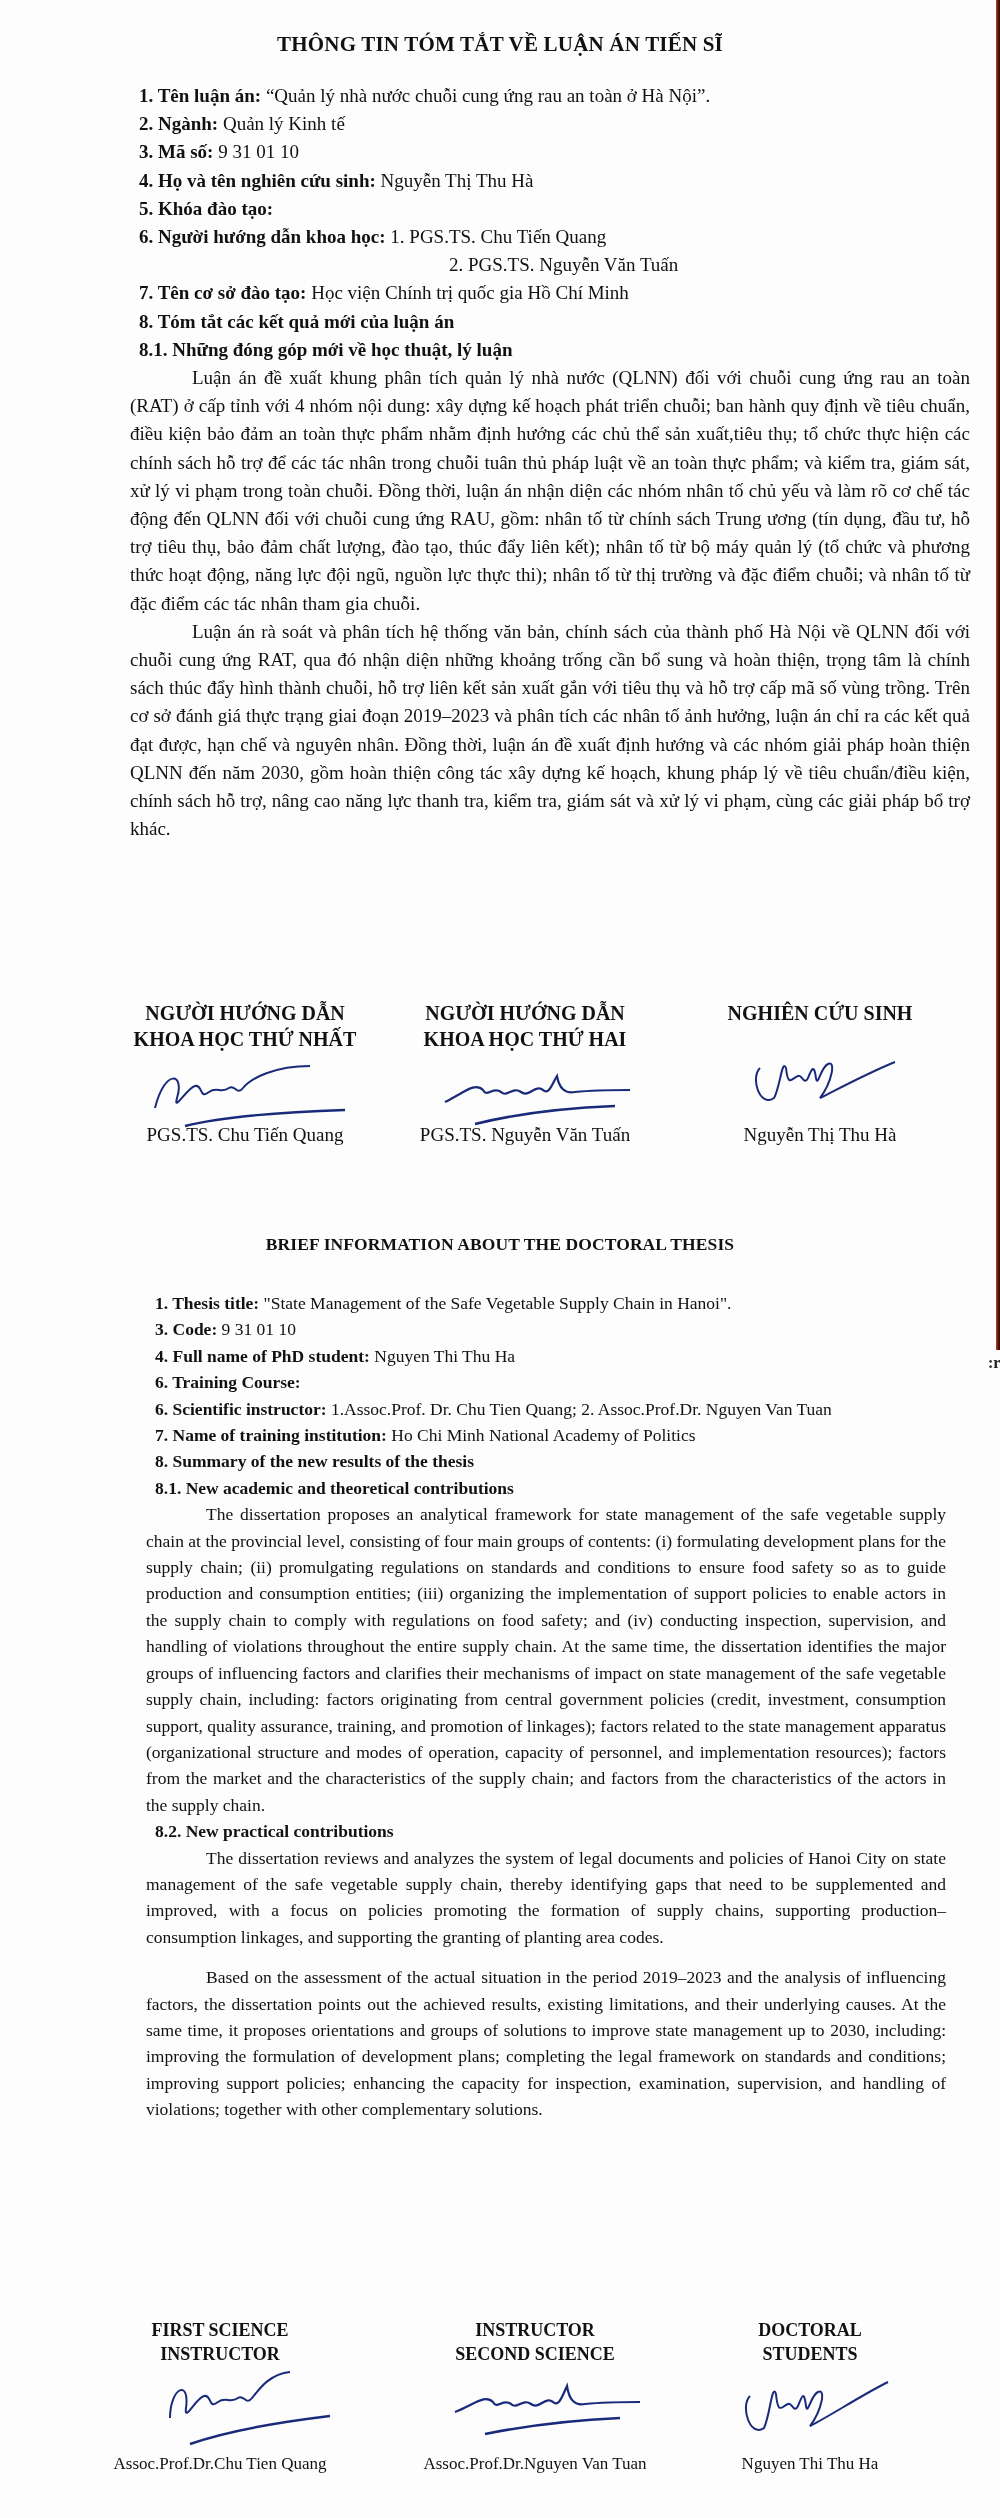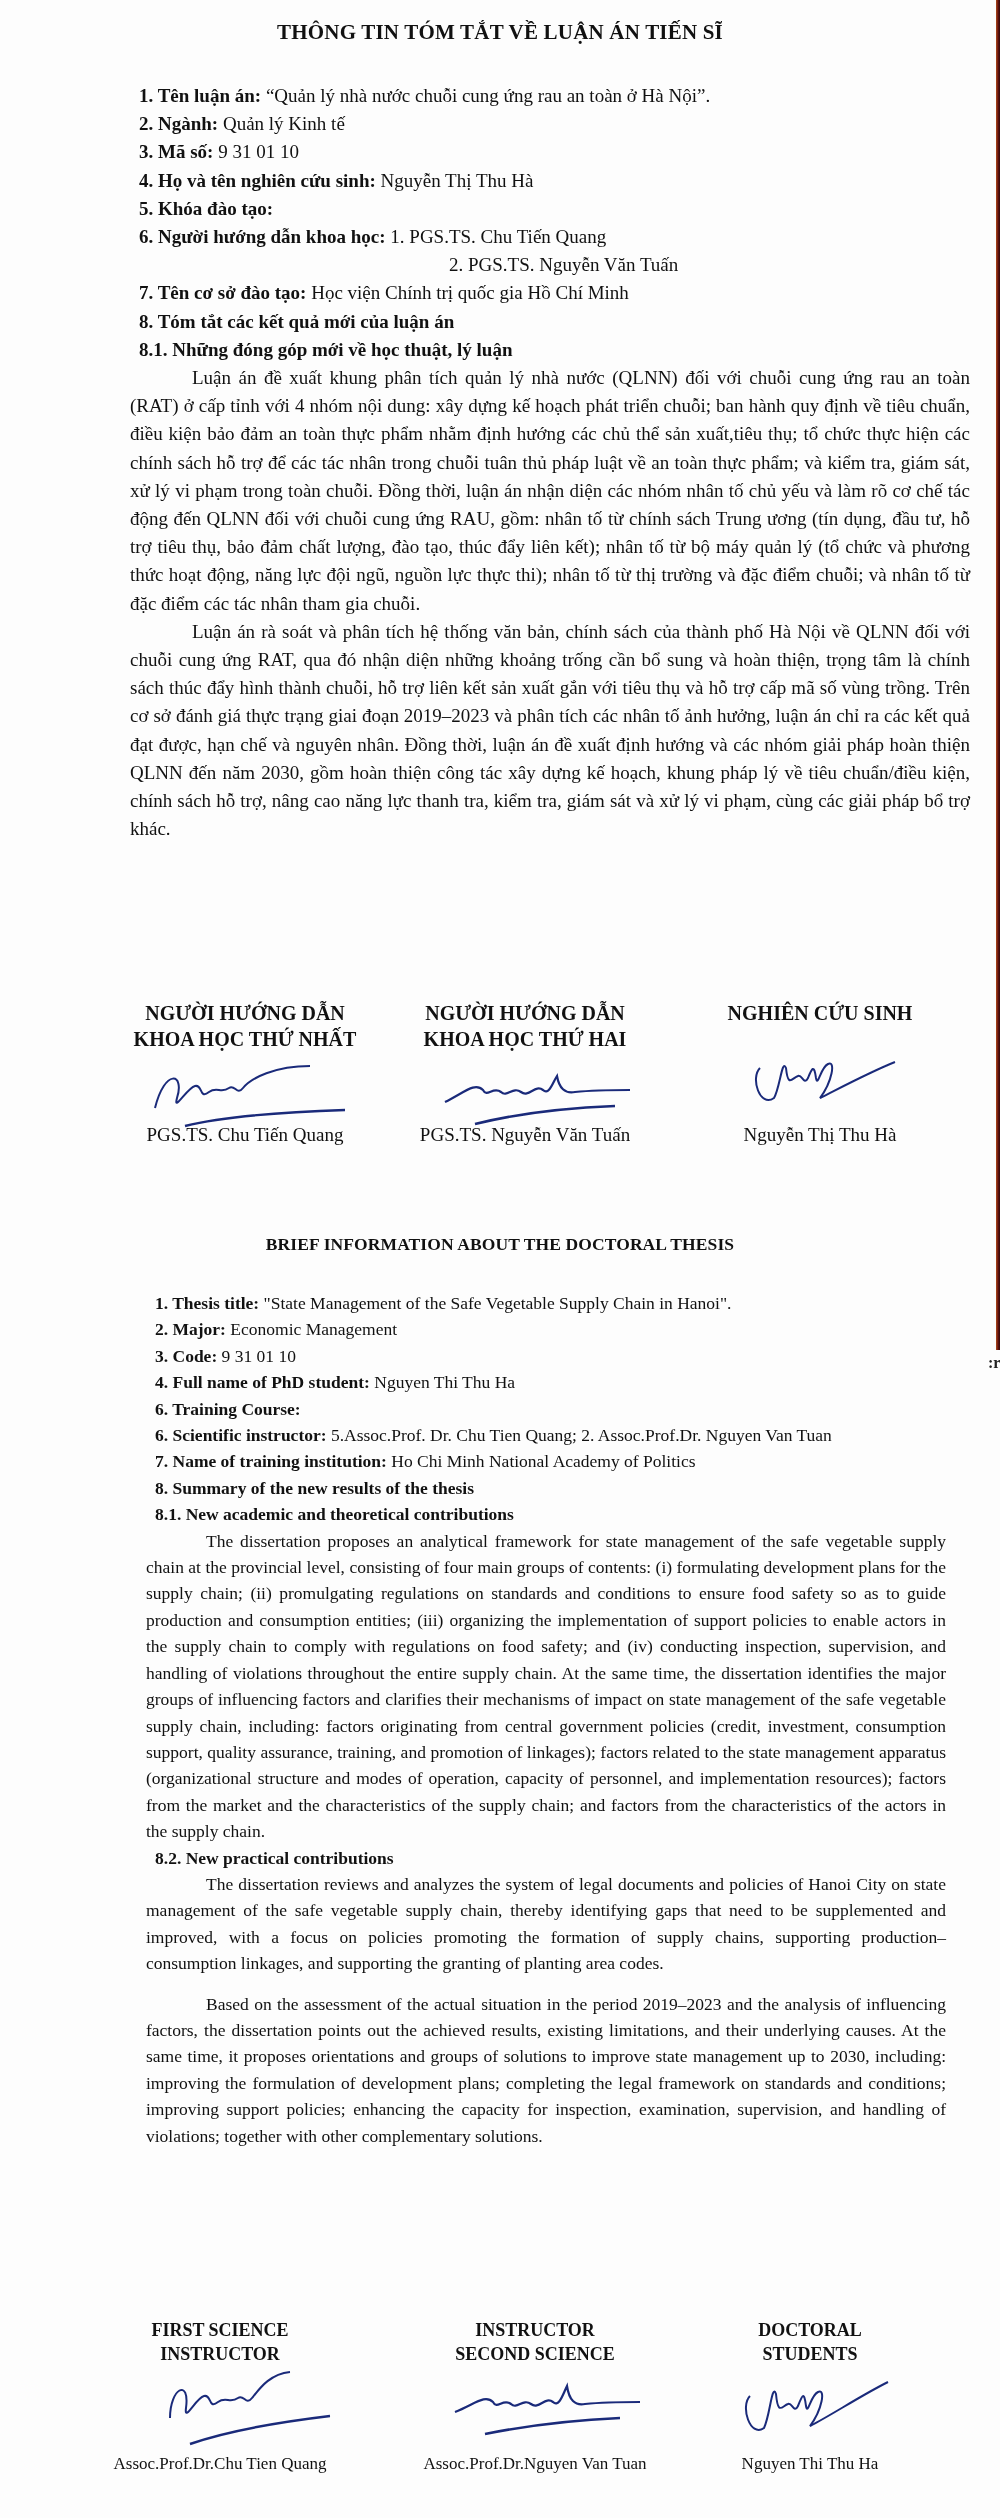--- a/index.html
+++ b/index.html
@@ -5,21 +5,21 @@
   html, body { margin: 0; padding: 0; background: #ffffff; }
   body { width: 1000px; height: 2518px; position: relative; overflow: hidden;
          font-family: "Liberation Serif", "DejaVu Serif", serif; color: #111; }
   .page { position: absolute; left: 0; top: 0; width: 1000px; height: 2518px; background: #fdfdfd; }
   .edge-bar { position: absolute; right: 0; top: 0; width: 4px; height: 1350px;
               background: linear-gradient(to right, #b04a1a, #5a0e0e 60%, #2a0a0a); }
   .stray { position: absolute; left: 988px; top: 1354px; font-size: 16px; font-weight: bold; color:#222; }
 
   
   .vn { position: absolute; left: 0; top: 0; width: 1000px; }
-  .vn .title { position: absolute; top: 20px; left: 0; width: 1000px; text-align: center;
+  .vn .title { position: absolute; top: 32px; left: 0; width: 1000px; text-align: center;
                font-weight: bold; font-size: 21px; letter-spacing: 0.2px; }
   .vn .body { position: absolute; left: 130px; top: 82px; width: 840px; font-size: 19px; line-height: 28.2px; }
   .line { white-space: nowrap; margin-left: 9px; }
   .b { font-weight: bold; }
   .para { text-align: justify; text-align-last: left; }
   .para .ind { display: inline-block; width: 62px; }
   .vn .sup2 { padding-left: 310px; }
 
   .sigrow { position: absolute; left: 0; width: 1000px; }
   .sigcol { position: absolute; text-align: center; }
@@ -88,25 +88,24 @@
         </svg>
         <div class="sig-name" style="position:absolute; top:124px; width:240px;">Nguyễn Thị Thu Hà</div>
       </div>
     </div>
   </section>
 
   <section class="en">
     <div class="title">BRIEF INFORMATION ABOUT THE DOCTORAL THESIS</div>
     <div class="body">
       <div class="line"><span class="b">1. Thesis title:</span> <span>"State Management of the Safe Vegetable Supply Chain in Hanoi".</span></div>
-      <div class="line"><span class="b">2. Major:</span> <span>Economic Management</span></div>
       <div class="line"><span class="b">3. Code:</span> <span>9 31 01 10</span></div>
       <div class="line"><span class="b">4. Full name of PhD student:</span> <span>Nguyen Thi Thu Ha</span></div>
       <div class="line"><span class="b">6. Training Course:</span> <span></span></div>
-      <div class="line"><span class="b">6. Scientific instructor:</span> <span>5.Assoc.Prof. Dr. Chu Tien Quang; 2. Assoc.Prof.Dr. Nguyen Van Tuan</span></div>
+      <div class="line"><span class="b">6. Scientific instructor:</span> <span>1.Assoc.Prof. Dr. Chu Tien Quang; 2. Assoc.Prof.Dr. Nguyen Van Tuan</span></div>
       <div class="line"><span class="b">7. Name of training institution:</span> <span>Ho Chi Minh National Academy of Politics</span></div>
       <div class="line b">8. Summary of the new results of the thesis</div>
       <div class="line b">8.1. New academic and theoretical contributions</div>
       <div class="para"><span class="ind"></span><span>The dissertation proposes an analytical framework for state management of the safe vegetable supply chain at the provincial level, consisting of four main groups of contents: (i) formulating development plans for the supply chain; (ii) promulgating regulations on standards and conditions to ensure food safety so as to guide production and consumption entities; (iii) organizing the implementation of support policies to enable actors in the supply chain to comply with regulations on food safety; and (iv) conducting inspection, supervision, and handling of violations throughout the entire supply chain. At the same time, the dissertation identifies the major groups of influencing factors and clarifies their mechanisms of impact on state management of the safe vegetable supply chain, including: factors originating from central government policies (credit, investment, consumption support, quality assurance, training, and promotion of linkages); factors related to the state management apparatus (organizational structure and modes of operation, capacity of personnel, and implementation resources); factors from the market and the characteristics of the supply chain; and factors from the characteristics of the actors in the supply chain.</span></div>
       <div class="line b">8.2. New practical contributions</div>
       <div class="para"><span class="ind"></span><span>The dissertation reviews and analyzes the system of legal documents and policies of Hanoi City on state management of the safe vegetable supply chain, thereby identifying gaps that need to be supplemented and improved, with a focus on policies promoting the formation of supply chains, supporting production–consumption linkages, and supporting the granting of planting area codes.</span></div>
       <div class="gap"></div>
       <div class="para"><span class="ind"></span><span>Based on the assessment of the actual situation in the period 2019–2023 and the analysis of influencing factors, the dissertation points out the achieved results, existing limitations, and their underlying causes. At the same time, it proposes orientations and groups of solutions to improve state management up to 2030, including: improving the formulation of development plans; completing the legal framework on standards and conditions; improving support policies; enhancing the capacity for inspection, examination, supervision, and handling of violations; together with other complementary solutions.</span></div>
     </div>
 

